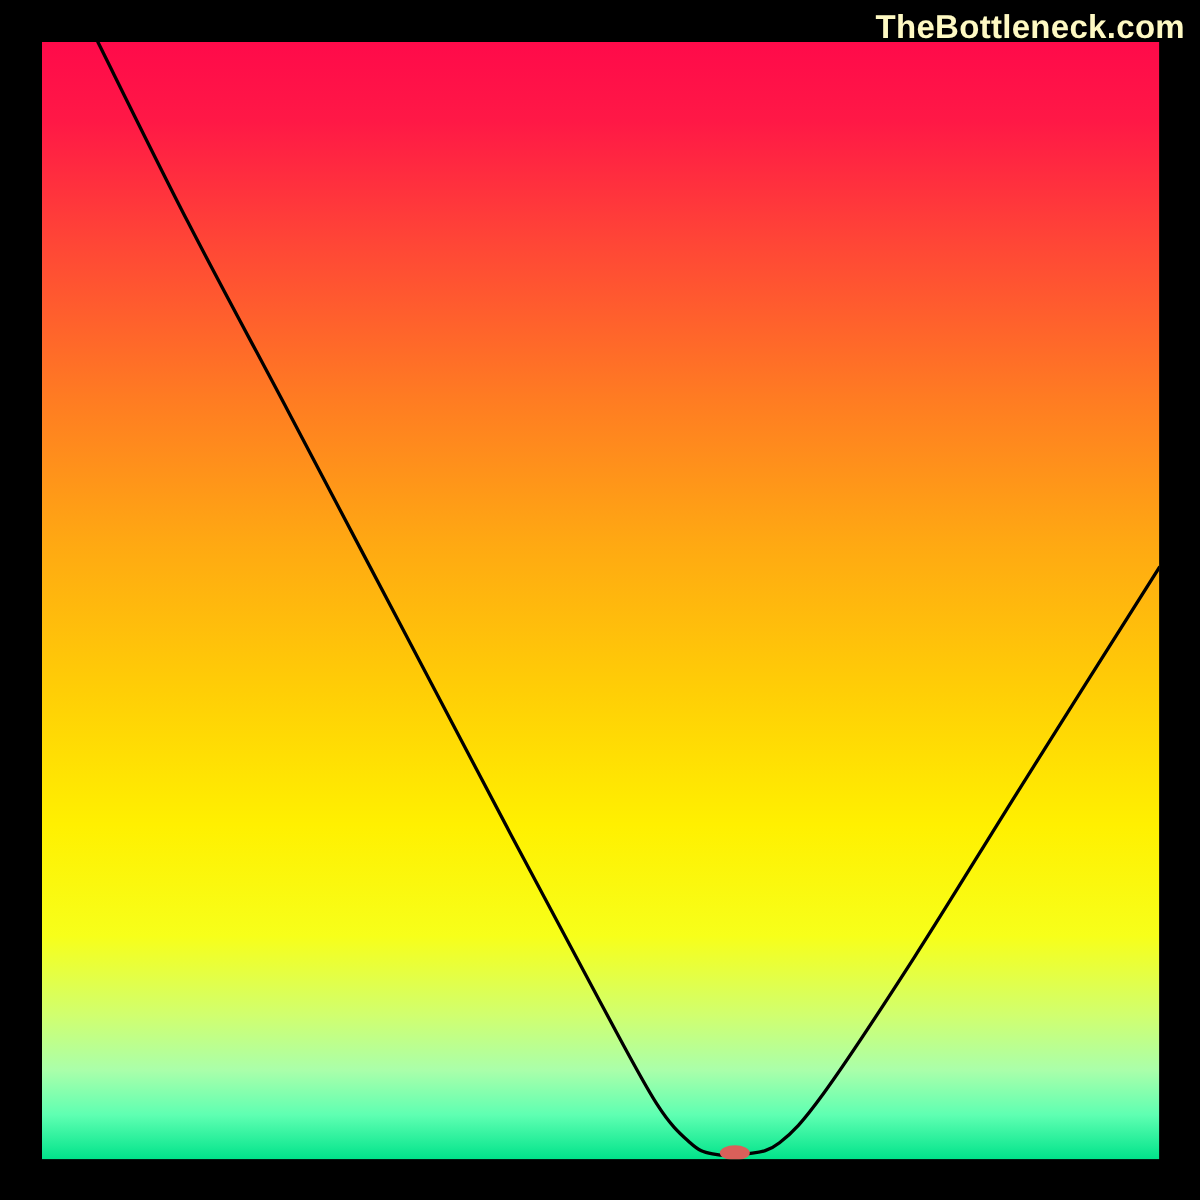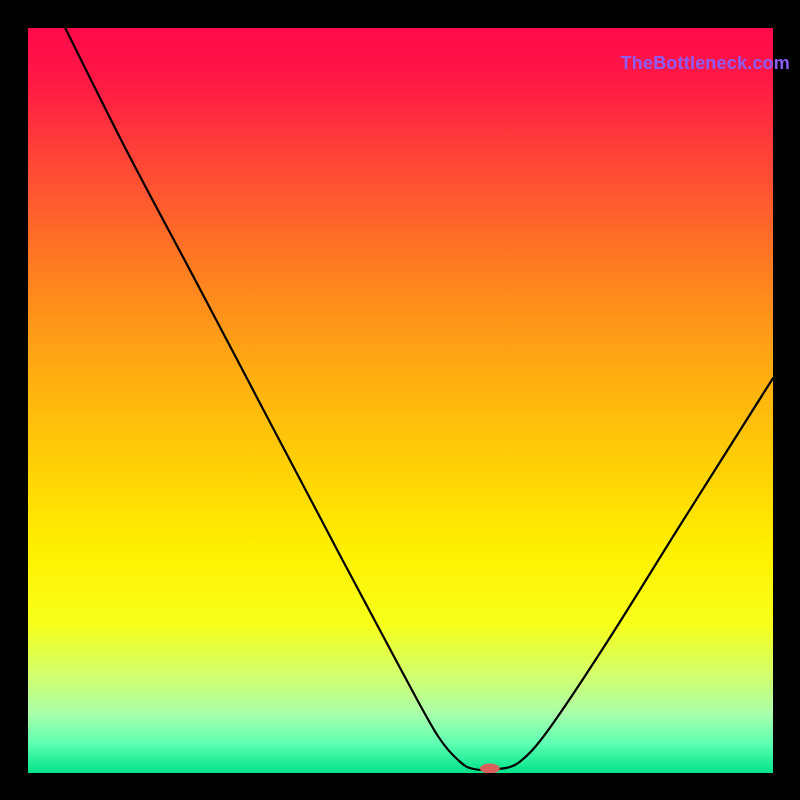--- a/index.html
+++ b/index.html
@@ -22,26 +22,25 @@
     left: 28px;
     top: 28px;
     width: 745px;
     height: 745px;
     overflow: hidden;
   }
   .watermark {
     position: absolute;
     top: 5px;
     right: 10px;
-    color: #8b5cf6;
-    font-size: 18px;
+    color: #fef9c3;
+    font-size: 22px;
     font-weight: 600;
     letter-spacing: 0.2px;
     user-select: none;
-    margin-top: 48px;
   }
   svg { display: block; }
 </style>
 </head>
 <body>
 
 <div class="frame">
   <div class="plot-wrap">
     <svg id="chart-svg" width="745" height="745" viewBox="0 0 745 745">
         <defs>

